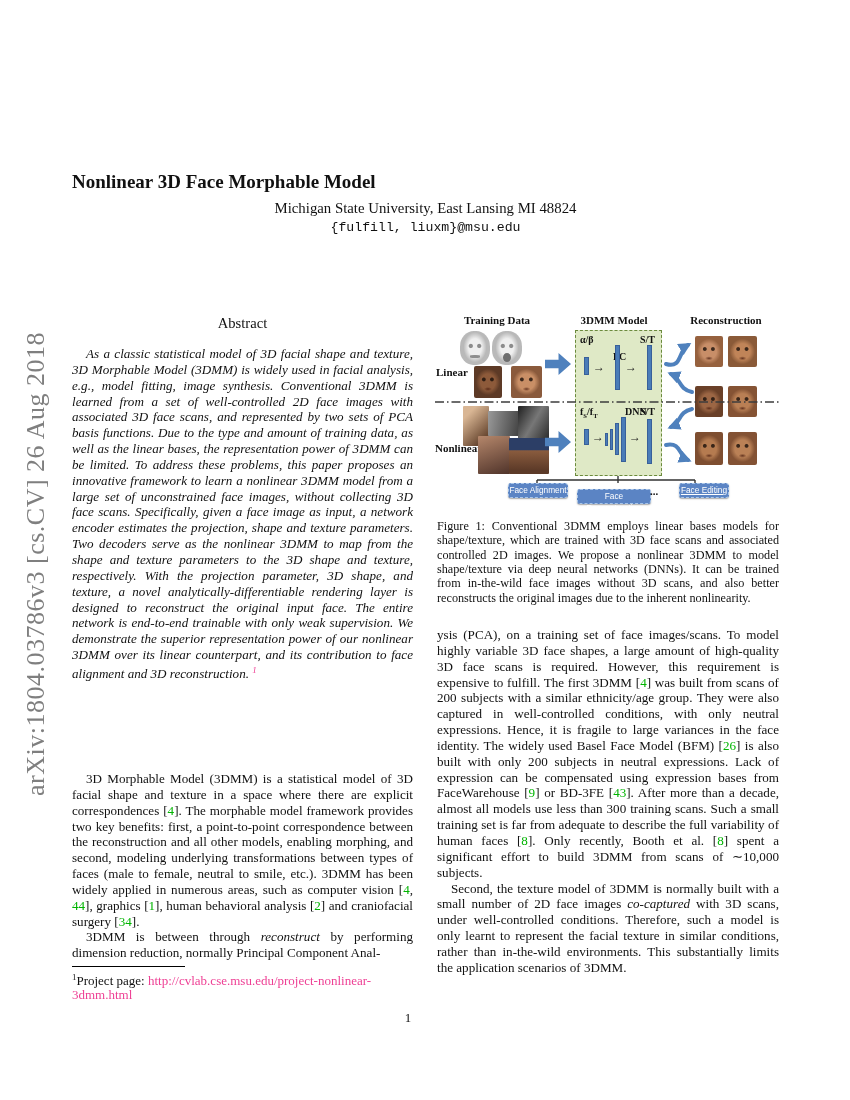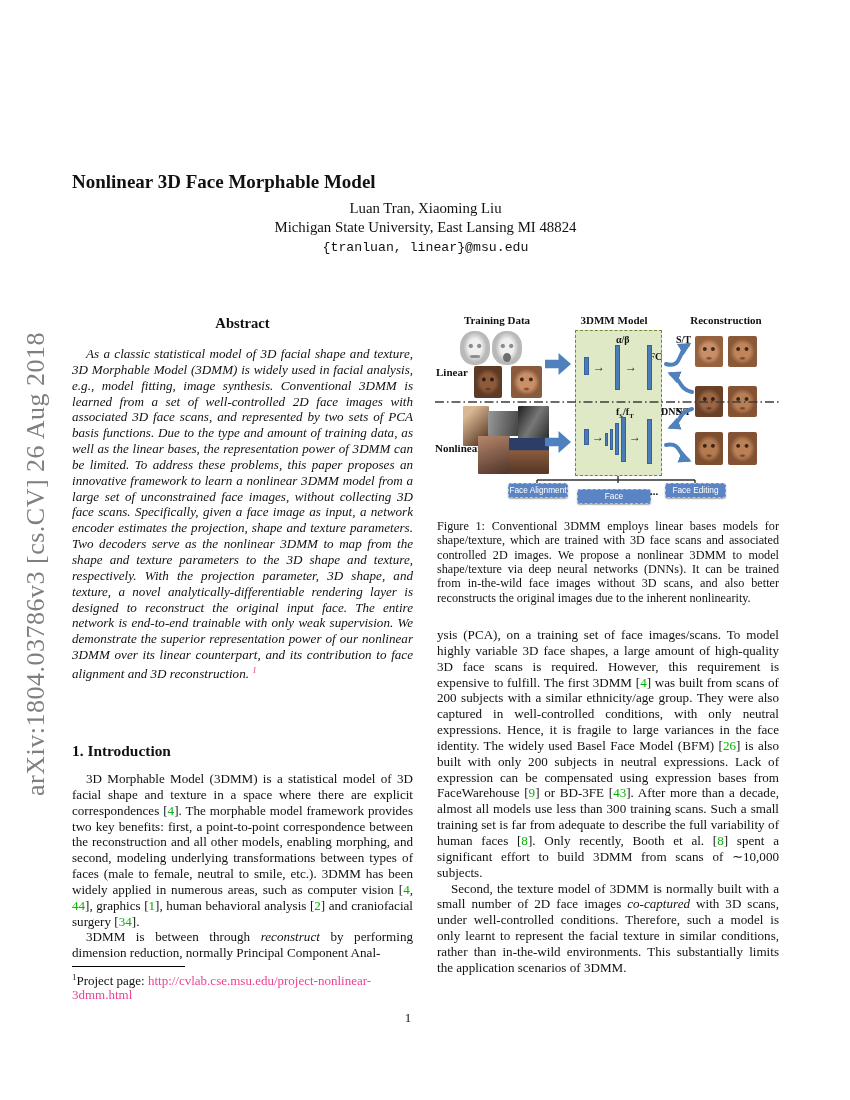--- a/index.html
+++ b/index.html
@@ -14,21 +14,21 @@
 
   
   .title { position:absolute; left:72px; top:139px; width:707px; 
            font-size:19px; font-weight:bold;margin-top:32px; }
   .authors { position:absolute; left:72px; top:199px; width:707px; text-align:center;
              font-size:14.8px; line-height:19.3px; }
   .email { font-family:"Liberation Mono", monospace; font-size:13.2px; letter-spacing:0; }
 
   
   .abs-head { position:absolute; left:72px; top:315px; width:341px; text-align:center;
-              font-size:14.6px; font-weight:bold; }
+              font-size:14.6px; font-weight:normal; }
   .abs-body { position:absolute; left:72px; top:346px; width:341px; font-style:italic; }
   .body-text { font-size:13.1px; line-height:15.85px; text-align:justify; }
   .indent { text-indent:14px; }
   .sec-head { position:absolute; left:72px; top:742px; width:341px;
               font-size:15.4px; font-weight:bold; }
   .intro-body { position:absolute; left:72px; top:771px; width:341px; }
   .col2-body { position:absolute; left:437px; top:627px; width:342px; }
 
   .seg-cite { color:#00b400; }
   .seg-link { color:#ee3f94; }
@@ -76,50 +76,48 @@
   .t3 { left:15px; top:30px; width:32px; height:38px; background:linear-gradient(160deg,#b5876b,#4f332a); }
   .t4 { left:55px; top:0; width:31px; height:33px; background:linear-gradient(120deg,#1f1f1f,#777,#2b2b2b); }
   .t5 { left:46px; top:32px; width:40px; height:36px;
         background:linear-gradient(to bottom,#2c3e66 34%,#8a5c3e 35%, #5c3a28 90%); }
 
   .bigarrow { position:absolute; width:26px; height:24px; background:#4f81bd;
       clip-path:polygon(0 32%, 52% 32%, 52% 4%, 100% 50%, 52% 96%, 52% 68%, 0 68%); }
 
   .modelbox { position:absolute; left:140px; top:16px; width:87px; height:146px;
       background:#dfe9c6; border:1.5px dashed #6b8a3c; }
-  .mlab { position:absolute; font-size:10px; font-weight:bold; white-space:nowrap;margin-left:36px; }
+  .mlab { position:absolute; font-size:10px; font-weight:bold; white-space:nowrap; }
   .bar { position:absolute; background:#4a7cb8; border:0.5px solid #38609a; }
   .sarrow { position:absolute; font-size:12px; color:#1a1a1a; line-height:10px; }
 
   .app-btn { position:absolute; top:169px; height:15px; background:#5b84c4;
       border:1px dashed #a9c6ea; border-radius:3px; color:#fff;
       font-family:"Liberation Sans", sans-serif; font-size:8.3px; line-height:12px;
       text-align:center; box-shadow:0 1px 1.5px rgba(0,0,0,.35); }
   .dots { position:absolute; top:171px; left:215px; font-size:11px; font-weight:bold; }
 
   svg.overlay { position:absolute; left:0; top:0; width:345px; height:192px; overflow:visible; }
 </style>
 </head>
 <body>
 
 <div class="page">
 
   <div class="watermark">arXiv:1804.03786v3  [cs.CV]  26 Aug 2018</div>
 
   <div class="title">Nonlinear 3D Face Morphable Model</div>
   <div class="authors">
-    <div>Luan Tran, Xiaoming Liu</div>
     <div>Michigan State University, East Lansing MI 48824</div>
-    <div class="email">{tranluan, linear}@msu.edu</div>
+    <div class="email">{fulfill, liuxm}@msu.edu</div>
   </div>
 
   <div class="abs-head">Abstract</div>
   <div class="abs-body body-text indent"><span>As a classic statistical model of 3D facial shape and texture, 3D Morphable Model (3DMM) is widely used in facial analysis, e.g., model fitting, image synthesis. Conventional 3DMM is learned from a set of well-controlled 2D face images with associated 3D face scans, and represented by two sets of PCA basis functions. Due to the type and amount of training data, as well as the linear bases, the representation power of 3DMM can be limited. To address these problems, this paper proposes an innovative framework to learn a nonlinear 3DMM model from a large set of unconstrained face images, without collecting 3D face scans. Specifically, given a face image as input, a network encoder estimates the projection, shape and texture parameters. Two decoders serve as the nonlinear 3DMM to map from the shape and texture parameters to the 3D shape and texture, respectively. With the projection parameter, 3D shape, and texture, a novel analytically-differentiable rendering layer is designed to reconstruct the original input face. The entire network is end-to-end trainable with only weak supervision. We demonstrate the superior representation power of our nonlinear 3DMM over its linear counterpart, and its contribution to face alignment and 3D reconstruction. </span><span class="seg-fnmark">1</span></div>
 
-  <div class="sec-head">1. Introduction</div>
   <div class="intro-body">
     <p class="body-text indent"><span>3D Morphable Model (3DMM) is a statistical model of 3D facial shape and texture in a space where there are explicit correspondences [</span><span class="seg-cite">4</span><span>]. The morphable model framework provides two key benefits: first, a point-to-point correspondence between the reconstruction and all other models, enabling morphing, and second, modeling underlying transformations between types of faces (male to female, neutral to smile, etc.). 3DMM has been widely applied in numerous areas, such as computer vision [</span><span class="seg-cite">4</span><span>, </span><span class="seg-cite">44</span><span>], graphics [</span><span class="seg-cite">1</span><span>], human behavioral analysis [</span><span class="seg-cite">2</span><span>] and craniofacial surgery [</span><span class="seg-cite">34</span><span>].</span></p>
     <p class="body-text indent"><span>3DMM is between through </span><span class="seg-it">reconstruct</span><span> by performing dimension reduction, normally Principal Component Anal-</span></p>
   </div>
 
   <div class="footnote">
     <div class="fnrule"></div>
     <span><span class="seg-sup">1</span><span>Project page: </span><span class="seg-link">http://cvlab.cse.msu.edu/project-nonlinear-3dmm.html</span></span>
   </div>
 
@@ -190,21 +188,21 @@
       <path d="M 231 50 C 247 55, 243 37, 253 31" fill="none" stroke="#4f81bd" stroke-width="4" stroke-linecap="round" marker-end="url(#ah)"></path>
       <path d="M 257 78 C 243 75, 246 64, 236 60" fill="none" stroke="#4f81bd" stroke-width="4" stroke-linecap="round" marker-end="url(#ah)"></path>
       <path d="M 257 95 C 243 98, 246 109, 236 113" fill="none" stroke="#4f81bd" stroke-width="4" stroke-linecap="round" marker-end="url(#ah)"></path>
       <path d="M 231 131 C 247 128, 243 142, 253 146" fill="none" stroke="#4f81bd" stroke-width="4" stroke-linecap="round" marker-end="url(#ah)"></path>
       <path d="M 183 162 L 183 166 M 102 166 L 260 166 M 102 166 L 102 169 M 183 166 L 183 169 M 260 166 L 260 169" fill="none" stroke="#333" stroke-width="1.4"></path>
     </svg>
 
     <div class="app-btn" style="left:73px; width:60px;">Face Alignment</div>
     <div class="app-btn" style="left:142px; width:74px;margin-top:6px;">Face Reconstruction</div>
     <div class="dots">...</div>
-    <div class="app-btn" style="left:230px; width:61px;">Face Editing</div>
+    <div class="app-btn" style="left:244px; width:50px;text-decoration:underline;">Face Editing</div>
   </div>
 
   <div class="fig-cap"><span>Figure 1: Conventional 3DMM employs linear bases models for shape/texture, which are trained with 3D face scans and associated controlled 2D images. We propose a nonlinear 3DMM to model shape/texture via deep neural networks (DNNs). It can be trained from in-the-wild face images without 3D scans, and also better reconstructs the original images due to the inherent nonlinearity.</span></div>
 
   <div class="col2-body">
     <p class="body-text"><span>ysis (PCA), on a training set of face images/scans.  To model highly variable 3D face shapes, a large amount of high-quality 3D face scans is required. However, this requirement is expensive to fulfill. The first 3DMM [</span><span class="seg-cite">4</span><span>] was built from scans of 200 subjects with a similar ethnicity/age group. They were also captured in well-controlled conditions, with only neutral expressions. Hence, it is fragile to large variances in the face identity. The widely used Basel Face Model (BFM) [</span><span class="seg-cite">26</span><span>] is also built with only 200 subjects in neutral expressions. Lack of expression can be compensated using expression bases from FaceWarehouse [</span><span class="seg-cite">9</span><span>] or BD-3FE [</span><span class="seg-cite">43</span><span>]. After more than a decade, almost all models use less than 300 training scans. Such a small training set is far from adequate to describe the full variability of human faces [</span><span class="seg-cite">8</span><span>]. Only recently, Booth et al. [</span><span class="seg-cite">8</span><span>] spent a significant effort to build 3DMM from scans of ∼10,000 subjects.</span></p>
     <p class="body-text indent"><span>Second, the texture model of 3DMM is normally built with a small number of 2D face images </span><span class="seg-it">co-captured</span><span> with 3D scans, under well-controlled conditions. Therefore, such a model is only learnt to represent the facial texture in similar conditions, rather than in-the-wild environments. This substantially limits the application scenarios of 3DMM.</span></p>
   </div>
 
 </div>

